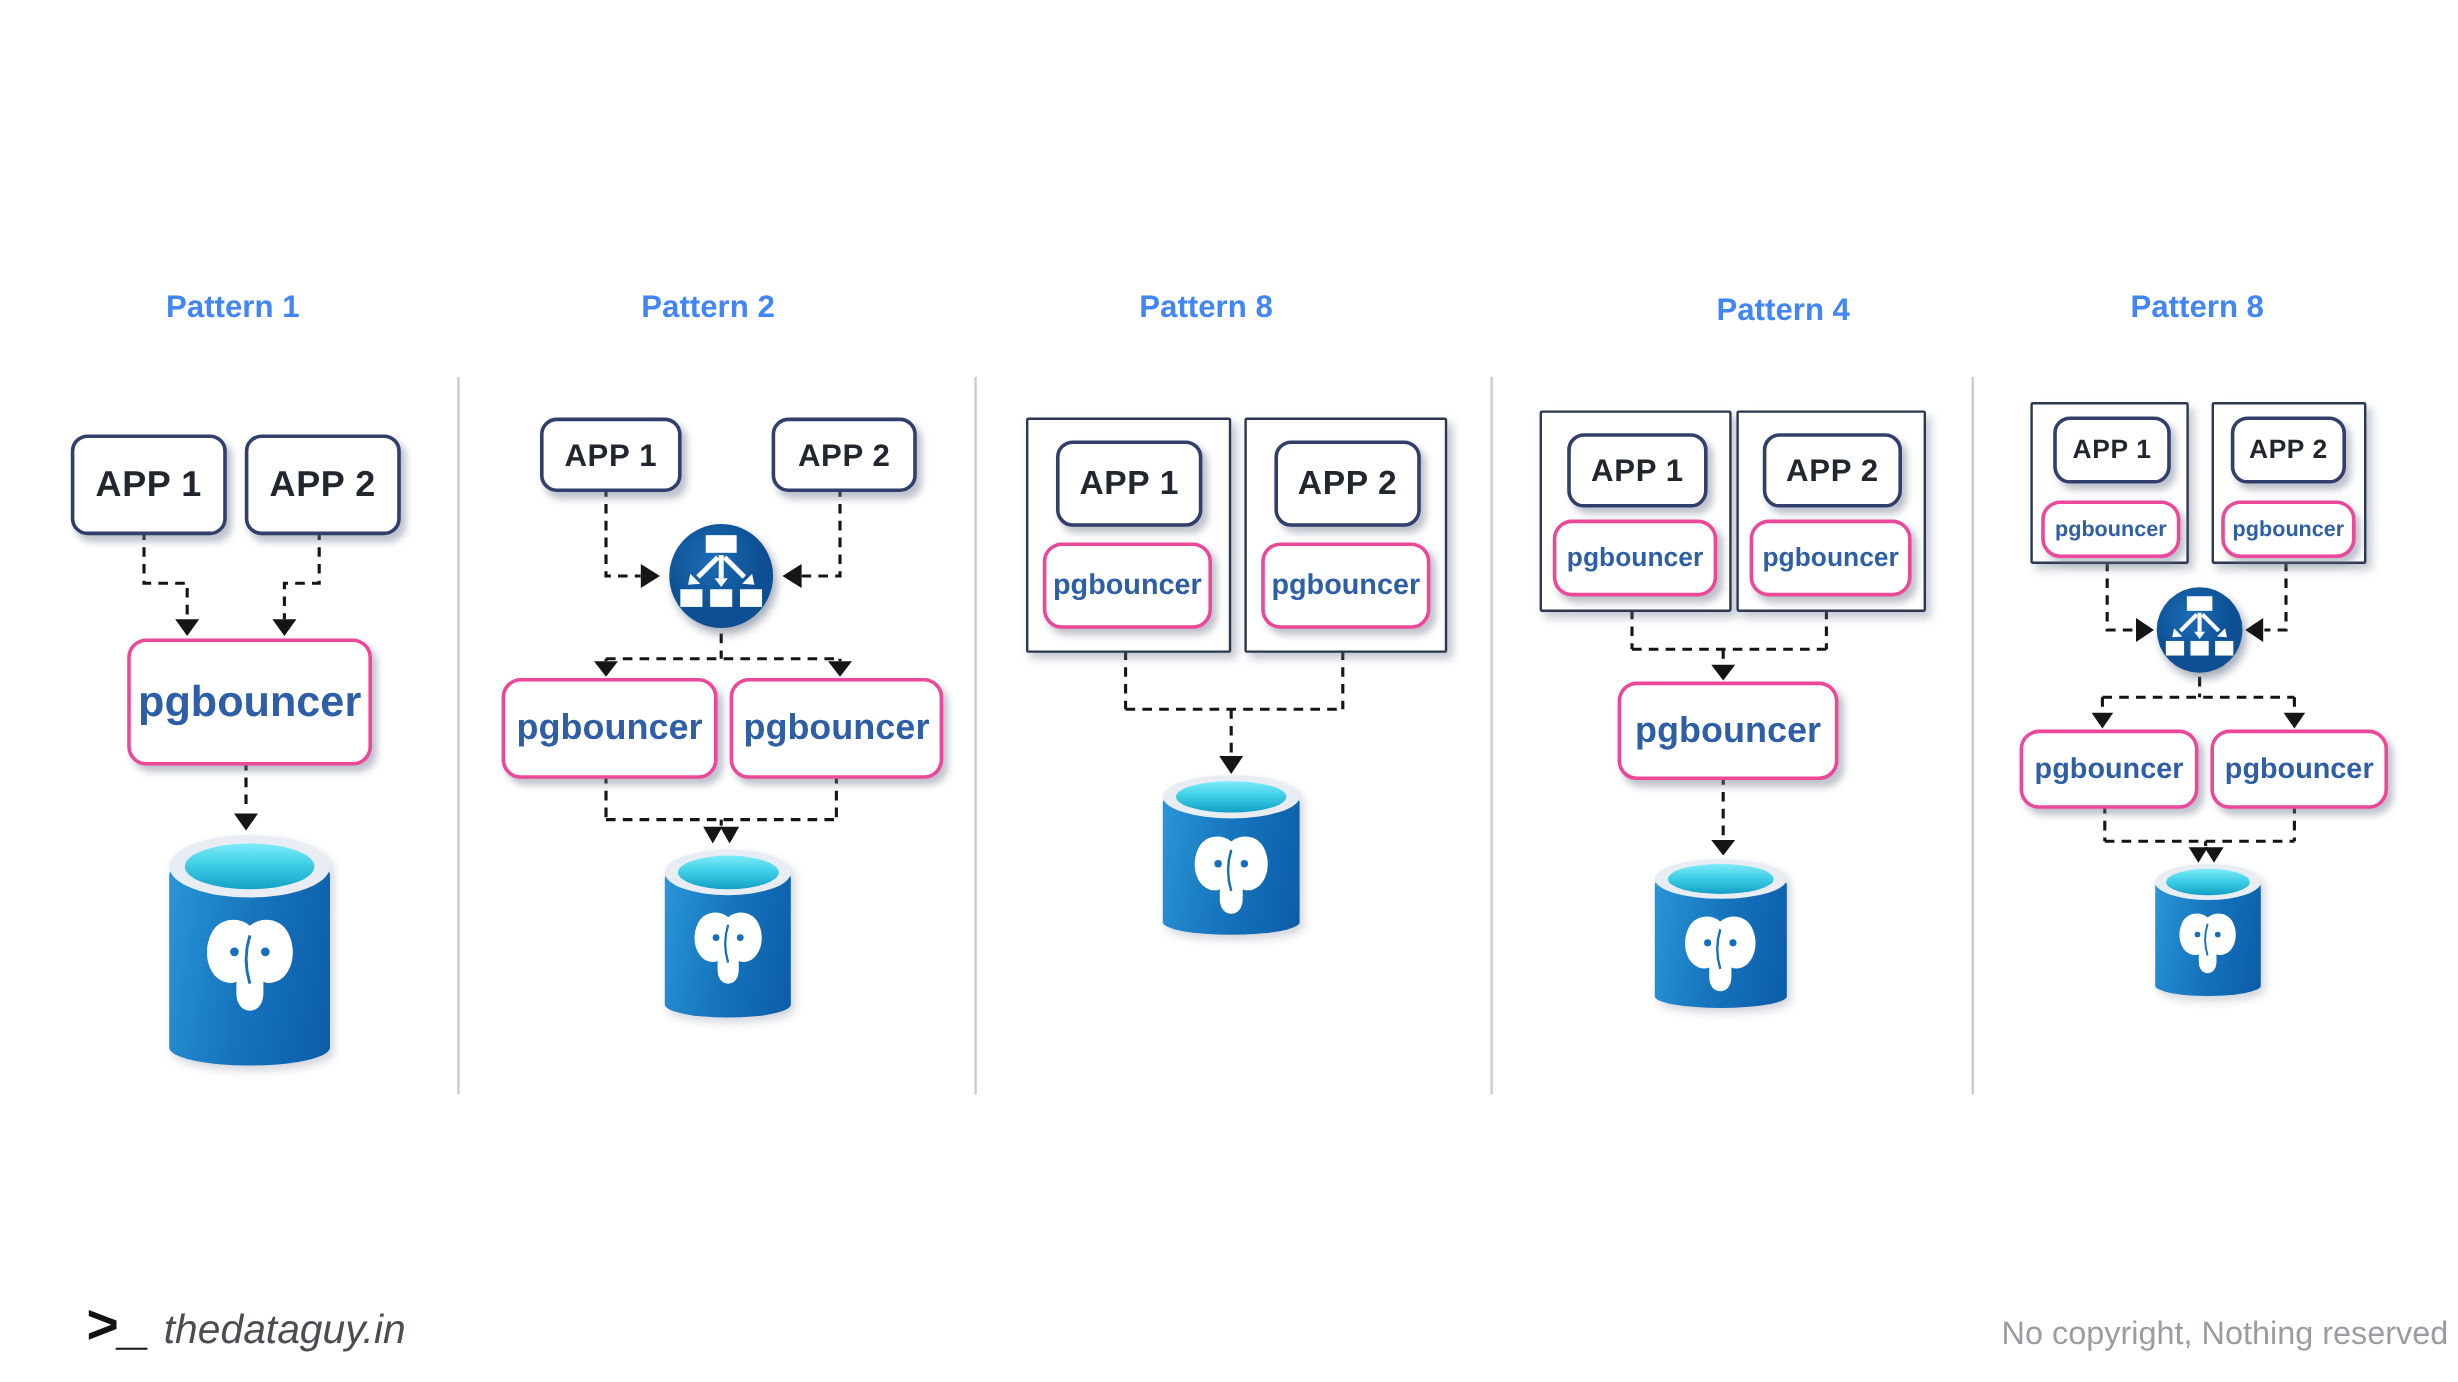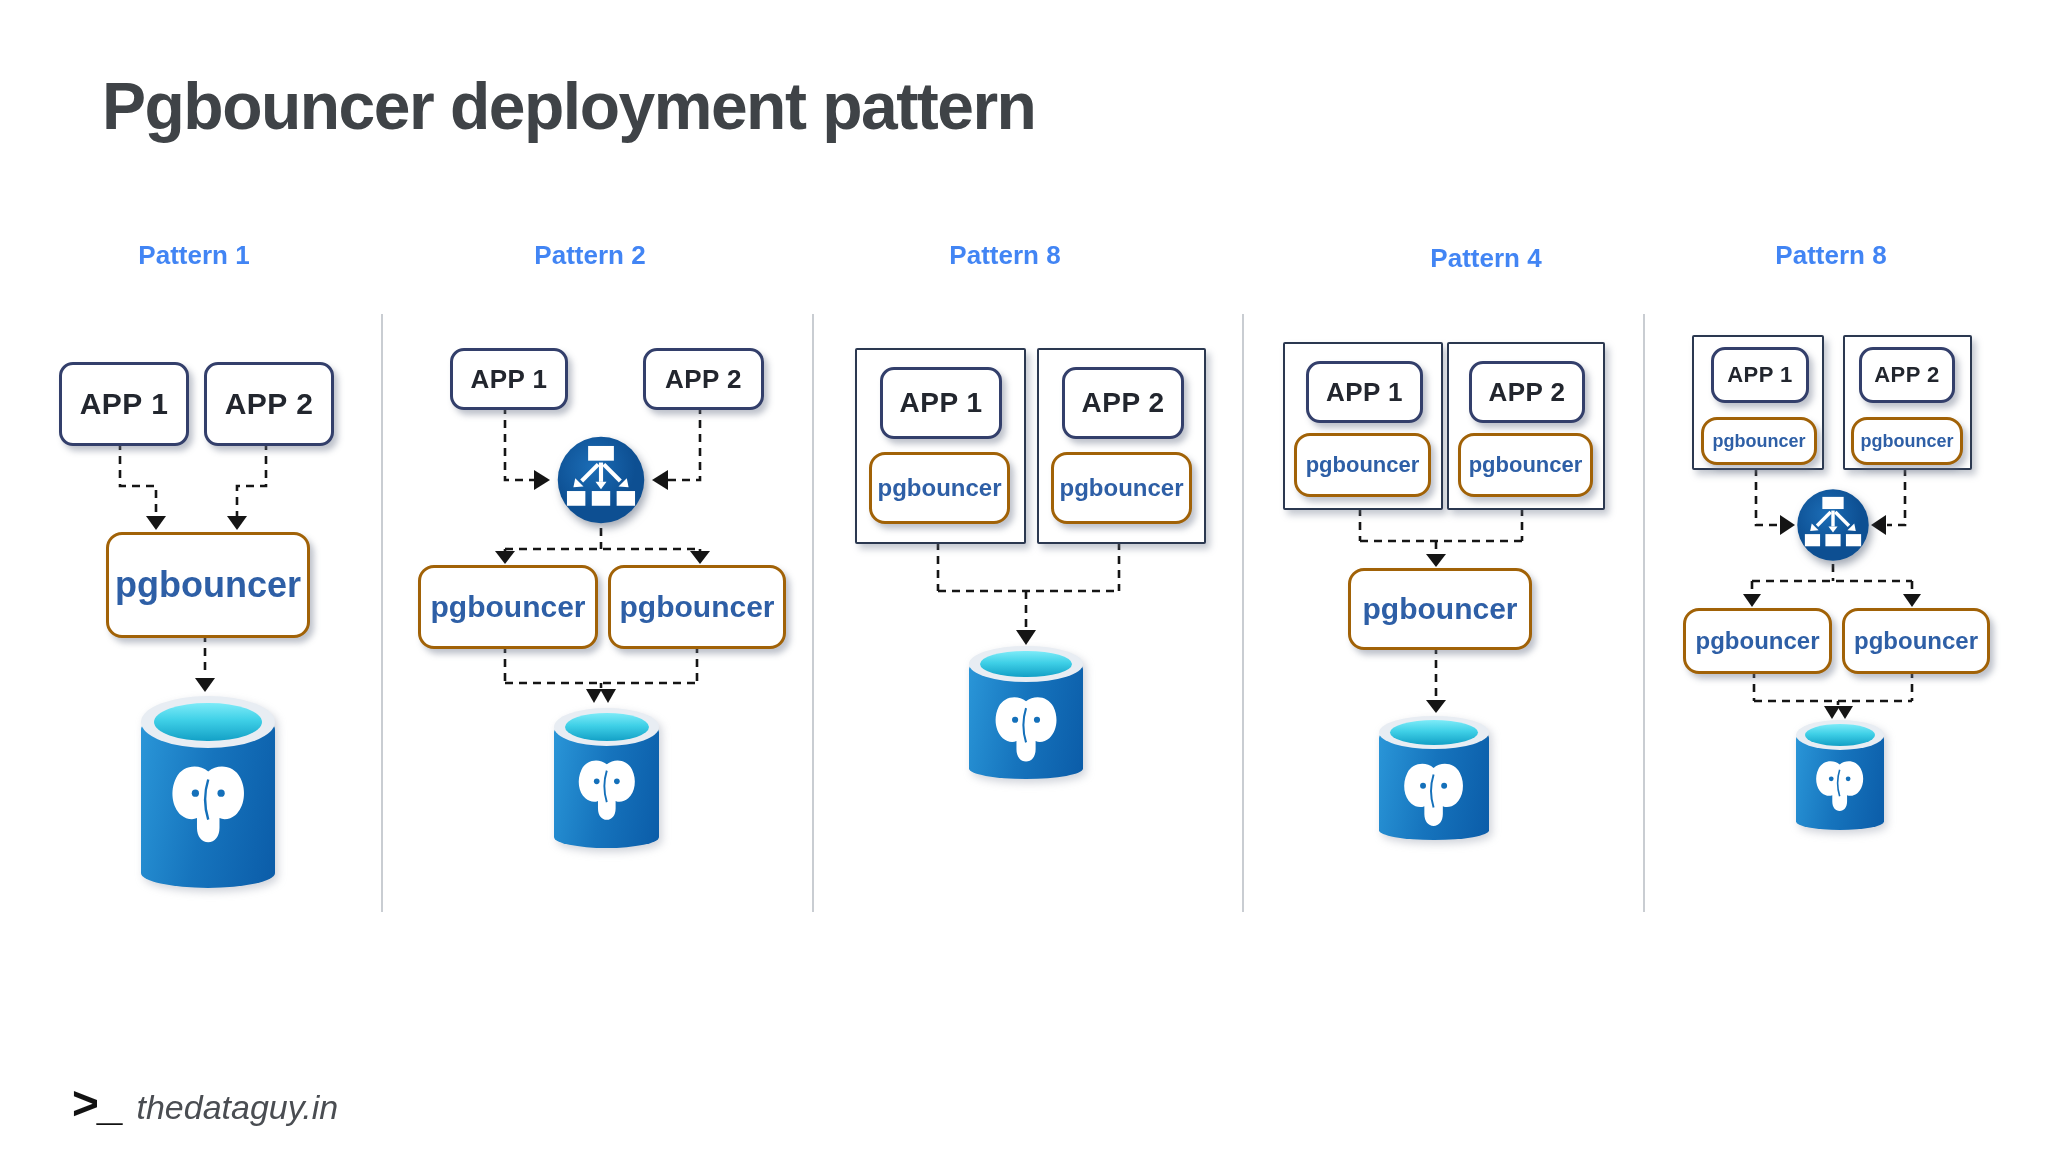--- a/index.html
+++ b/index.html
@@ -12,21 +12,21 @@
   .pattern-label{position:absolute;transform:translateX(-50%);font-size:26px;font-weight:700;
          color:#4285f4;white-space:nowrap;}
 
   .divider{position:absolute;top:314px;height:598px;width:2px;background:#c9cdd2;}
 
   .app-box{position:absolute;background:#ffffff;border:3px solid #333f6b;border-radius:14px;
          box-shadow:4px 5px 6px rgba(110,120,140,.45);
          display:flex;align-items:center;justify-content:center;
          font-weight:700;color:#22262e;letter-spacing:.5px;}
 
-  .pgb-box{position:absolute;background:#ffffff;border:3px solid #a16207;border-radius:16px;
+  .pgb-box{position:absolute;background:#ffffff;border:3px solid #ec4899;border-radius:16px;
          box-shadow:4px 5px 6px rgba(110,120,140,.45);
          display:flex;align-items:center;justify-content:center;
          font-weight:700;color:#2e5fa6;}
 
   .container-box{position:absolute;background:#ffffff;border:2.5px solid #2b3850;border-radius:2px;
          box-shadow:4px 5px 7px rgba(110,120,140,.4);}
 
   .lb{position:absolute;filter:drop-shadow(3px 5px 4px rgba(90,100,120,.55));}
   .lb svg{display:block;width:100%;height:100%;}
 
@@ -47,21 +47,20 @@
   .footer-left{position:absolute;left:72px;top:1076px;display:flex;align-items:baseline;}
   .footer-left .prompt{font-size:46px;font-weight:700;color:#121212;letter-spacing:-2px;}
   .footer-left .site{margin-left:16px;font-size:34px;font-style:italic;color:#4a4d52;margin-top:12px;}
   .footer-right{position:absolute;left:1668px;top:1096px;font-size:27px;color:#999da3;}
 </style>
 </head>
 <body>
 
 <div id="stage">
 
-  <div class="title">Pgbouncer deployment pattern</div>
 
   <div class="pattern-label" style="left:194px;top:240px">Pattern 1</div>
   <div class="pattern-label" style="left:590px;top:240px">Pattern 2</div>
   <div class="pattern-label" style="left:1005px;top:240px">Pattern 8</div>
   <div class="pattern-label" style="left:1486px;top:243px">Pattern 4</div>
   <div class="pattern-label" style="left:1831px;top:240px">Pattern 8</div>
 
   <div class="divider" style="left:381px"></div>
   <div class="divider" style="left:812px"></div>
   <div class="divider" style="left:1242px"></div>
@@ -325,14 +324,15 @@
     </svg>
     <div class="db-rim">
         <div class="db-water"></div>
       </div>
   </div>
 
   <div class="footer-left">
     <span class="prompt">&gt;_</span>
     <span class="site">thedataguy.in</span>
   </div>
+  <div class="footer-right">No copyright, Nothing reserved</div>
 
 </div>
 
 </body></html>

